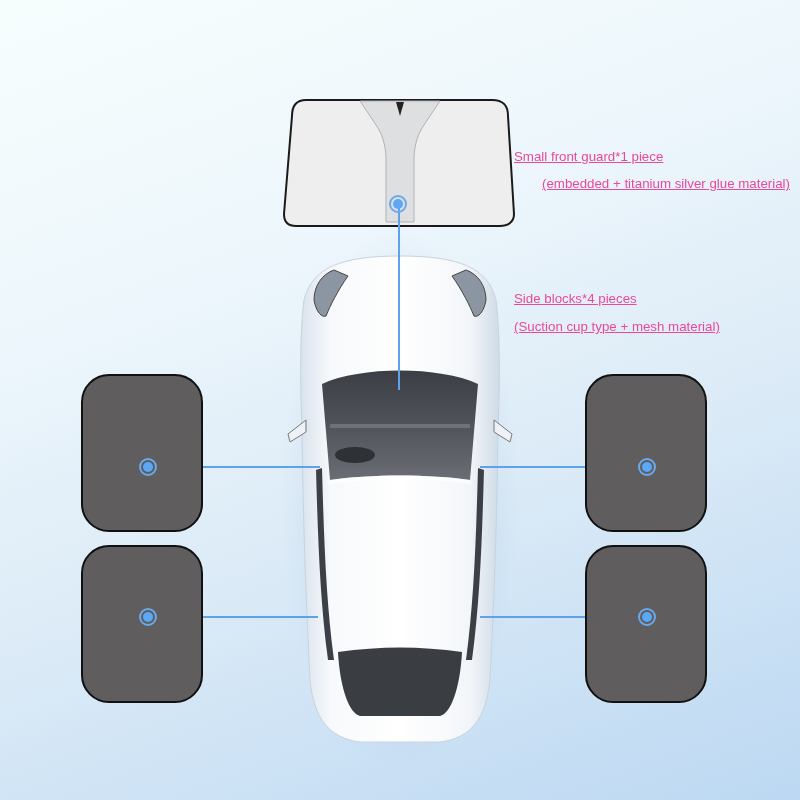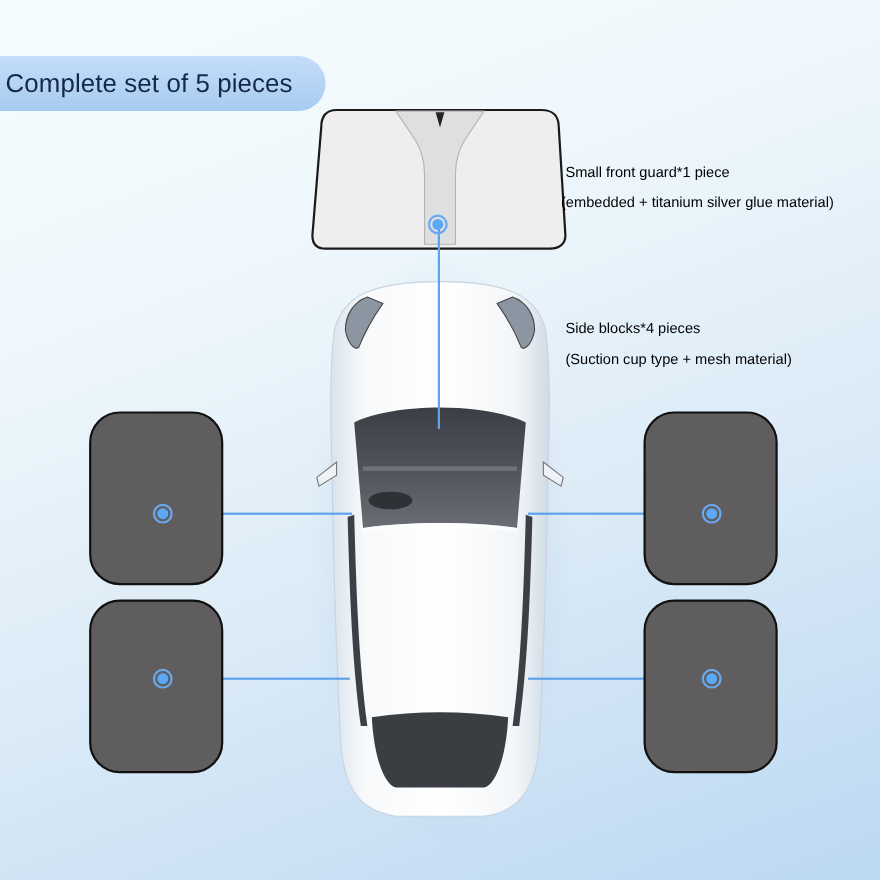--- a/index.html
+++ b/index.html
@@ -14,21 +14,21 @@
       position: absolute; left: 0; top: 51px; width: 296px; height: 50px;
       background: linear-gradient(180deg, #c4ddf8 0%, #a7cbf1 100%);
       border-radius: 0 48px 48px 0;
       display: flex; align-items: center;
     }
     .title-pill span {
       margin-left: 5px; font-size: 23.5px; color: #14284a; letter-spacing: 0.1px;
       font-family: "Liberation Sans", sans-serif;
     }
 
-    .desc { position: absolute; font-size: 13.3px; color: #000000; line-height: 1; white-space: nowrap; }
+    .desc { position: absolute; font-size: 13.3px; color: #ec4899; line-height: 1; white-space: nowrap; text-decoration: underline; }
 
     .pad {
       position: absolute; width: 122px; height: 158px;
       background: #5f5d5d; border: 2px solid #111; border-radius: 28px; box-sizing: border-box;
     }
 
     .dot {
       position: absolute; width: 18px; height: 18px; border-radius: 50%;
       box-sizing: border-box; border: 2px solid #6aa9f0; background: transparent;
       transform: translate(-50%, -50%);
@@ -82,23 +82,20 @@
 
     <path d="M306,420 L288,434 L290,442 L306,432 Z" fill="#eef2f6" stroke="#777" stroke-width="1"></path>
     <path d="M494,420 L512,434 L510,442 L494,432 Z" fill="#eef2f6" stroke="#777" stroke-width="1"></path>
 
     <path d="M316,470 C318,540 320,600 328,660 L334,660 C326,600 324,540 322,468 Z" fill="#3c4046"></path>
     <path d="M484,470 C482,540 480,600 472,660 L466,660 C474,600 476,540 478,468 Z" fill="#3c4046"></path>
 
     <path d="M338,652 C380,646 420,646 462,652 C460,690 450,714 440,716 L360,716 C350,714 340,690 338,652 Z" fill="#3a3d42"></path>
   </svg>
 
-  <div class="title-pill">
-    <span>Complete set of 5 pieces</span>
-  </div>
 
   <svg class="abs" width="800" height="800" viewBox="0 0 800 800">
     <path d="M306,100 L492,100 C504,100 508,106 508,116 L514,214 C514,222 508,226 500,226 L296,226 C288,226 284,222 284,214 L292,116 C292,106 296,100 306,100 Z" fill="#eeeeee" stroke="#1a1a1a" stroke-width="2"></path>
     <path d="M360,101 L378,128 C384,138 386,150 386,160 L386,222 L414,222 L414,160 C414,150 416,138 422,128 L440,101 Z" fill="#dedfe0" stroke="#b0b2b4" stroke-width="1"></path>
     <path d="M396,102 L400,116 L404,102 Z" fill="#222"></path>
   </svg>
 
   <div class="line-v" style="left:398px; top:204px; height:186px;"></div>
   <div class="line-h" style="left:150px; top:466px; width:170px;"></div>
   <div class="line-h" style="left:150px; top:616px; width:168px;"></div>
@@ -110,16 +107,16 @@
   <div class="pad" style="left:585px; top:374px;"></div>
   <div class="pad" style="left:585px; top:545px;"></div>
 
   <div class="dot" style="left:398px; top:204px;"></div>
   <div class="dot" style="left:148px; top:467px;"></div>
   <div class="dot" style="left:148px; top:617px;"></div>
   <div class="dot" style="left:647px; top:467px;"></div>
   <div class="dot" style="left:647px; top:617px;"></div>
 
   <div class="desc" style="left:514px; top:150px;">Small front guard*1 piece</div>
-  <div class="desc" style="left:510px; top:177px;">(embedded + titanium silver glue material)</div>
+  <div class="desc" style="left:542px; top:177px;">(embedded + titanium silver glue material)</div>
   <div class="desc" style="left:514px; top:292px;">Side blocks*4 pieces</div>
   <div class="desc" style="left:514px; top:320px;text-align:center;">(Suction cup type + mesh material)</div>
 </div>
 
 </body></html>

